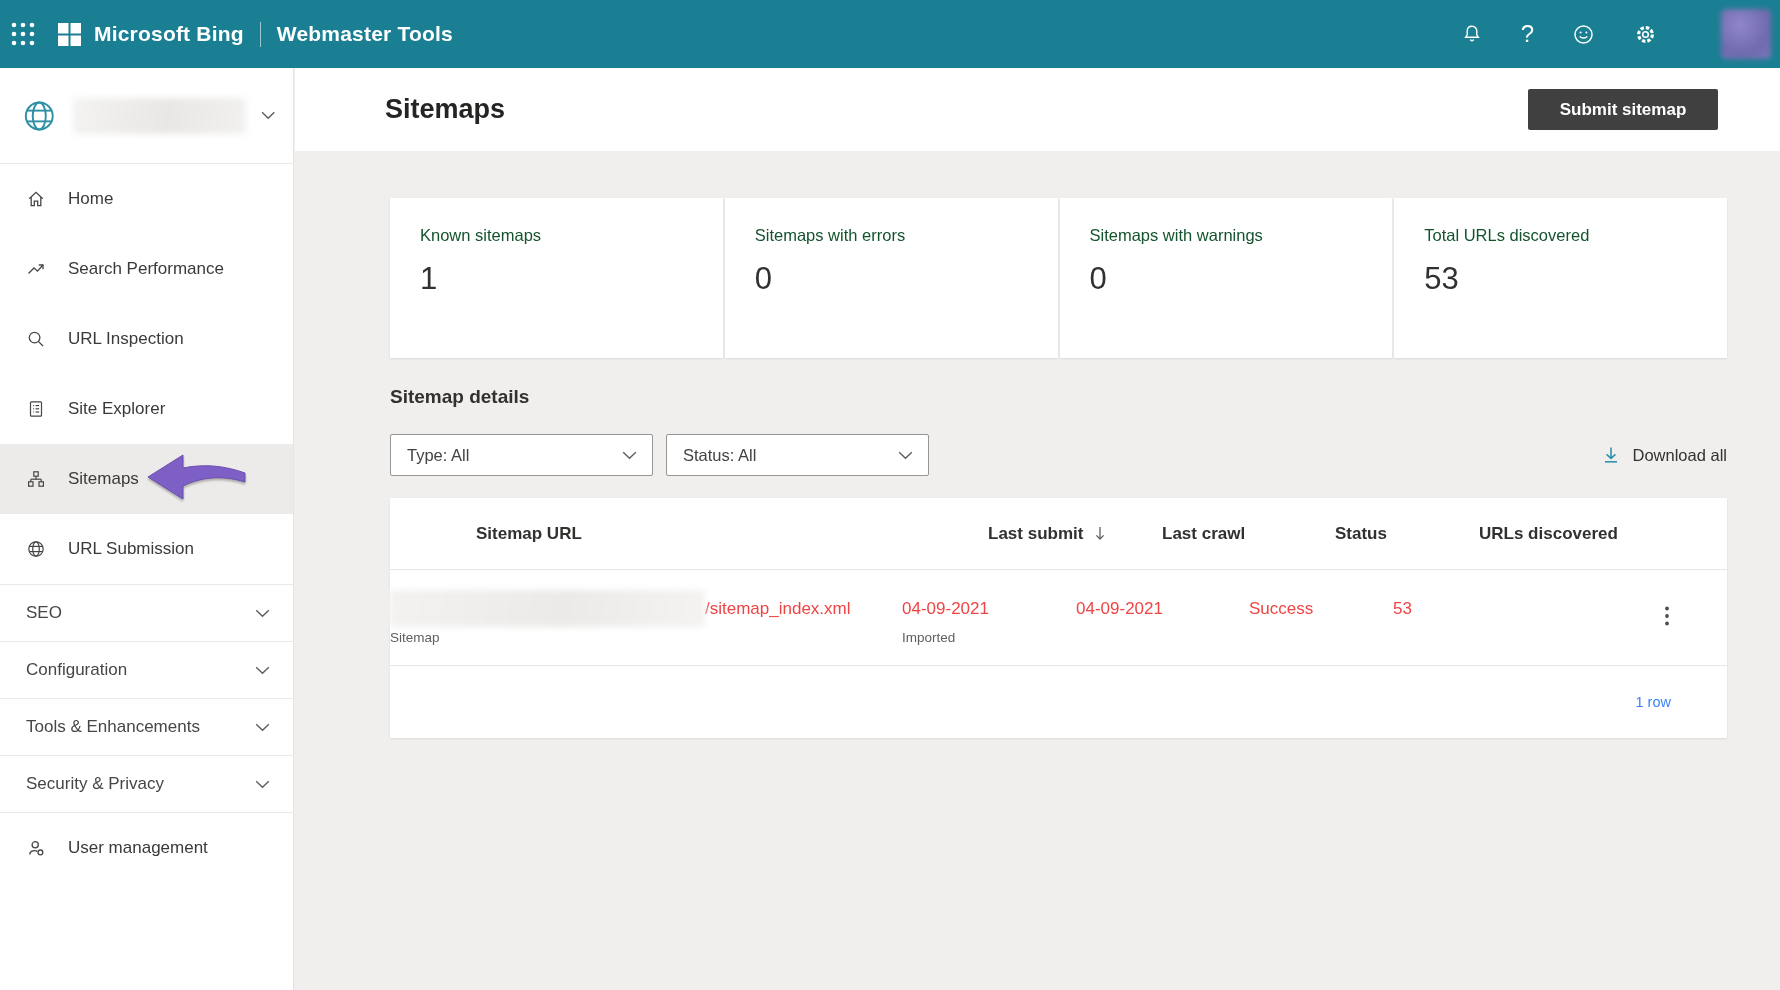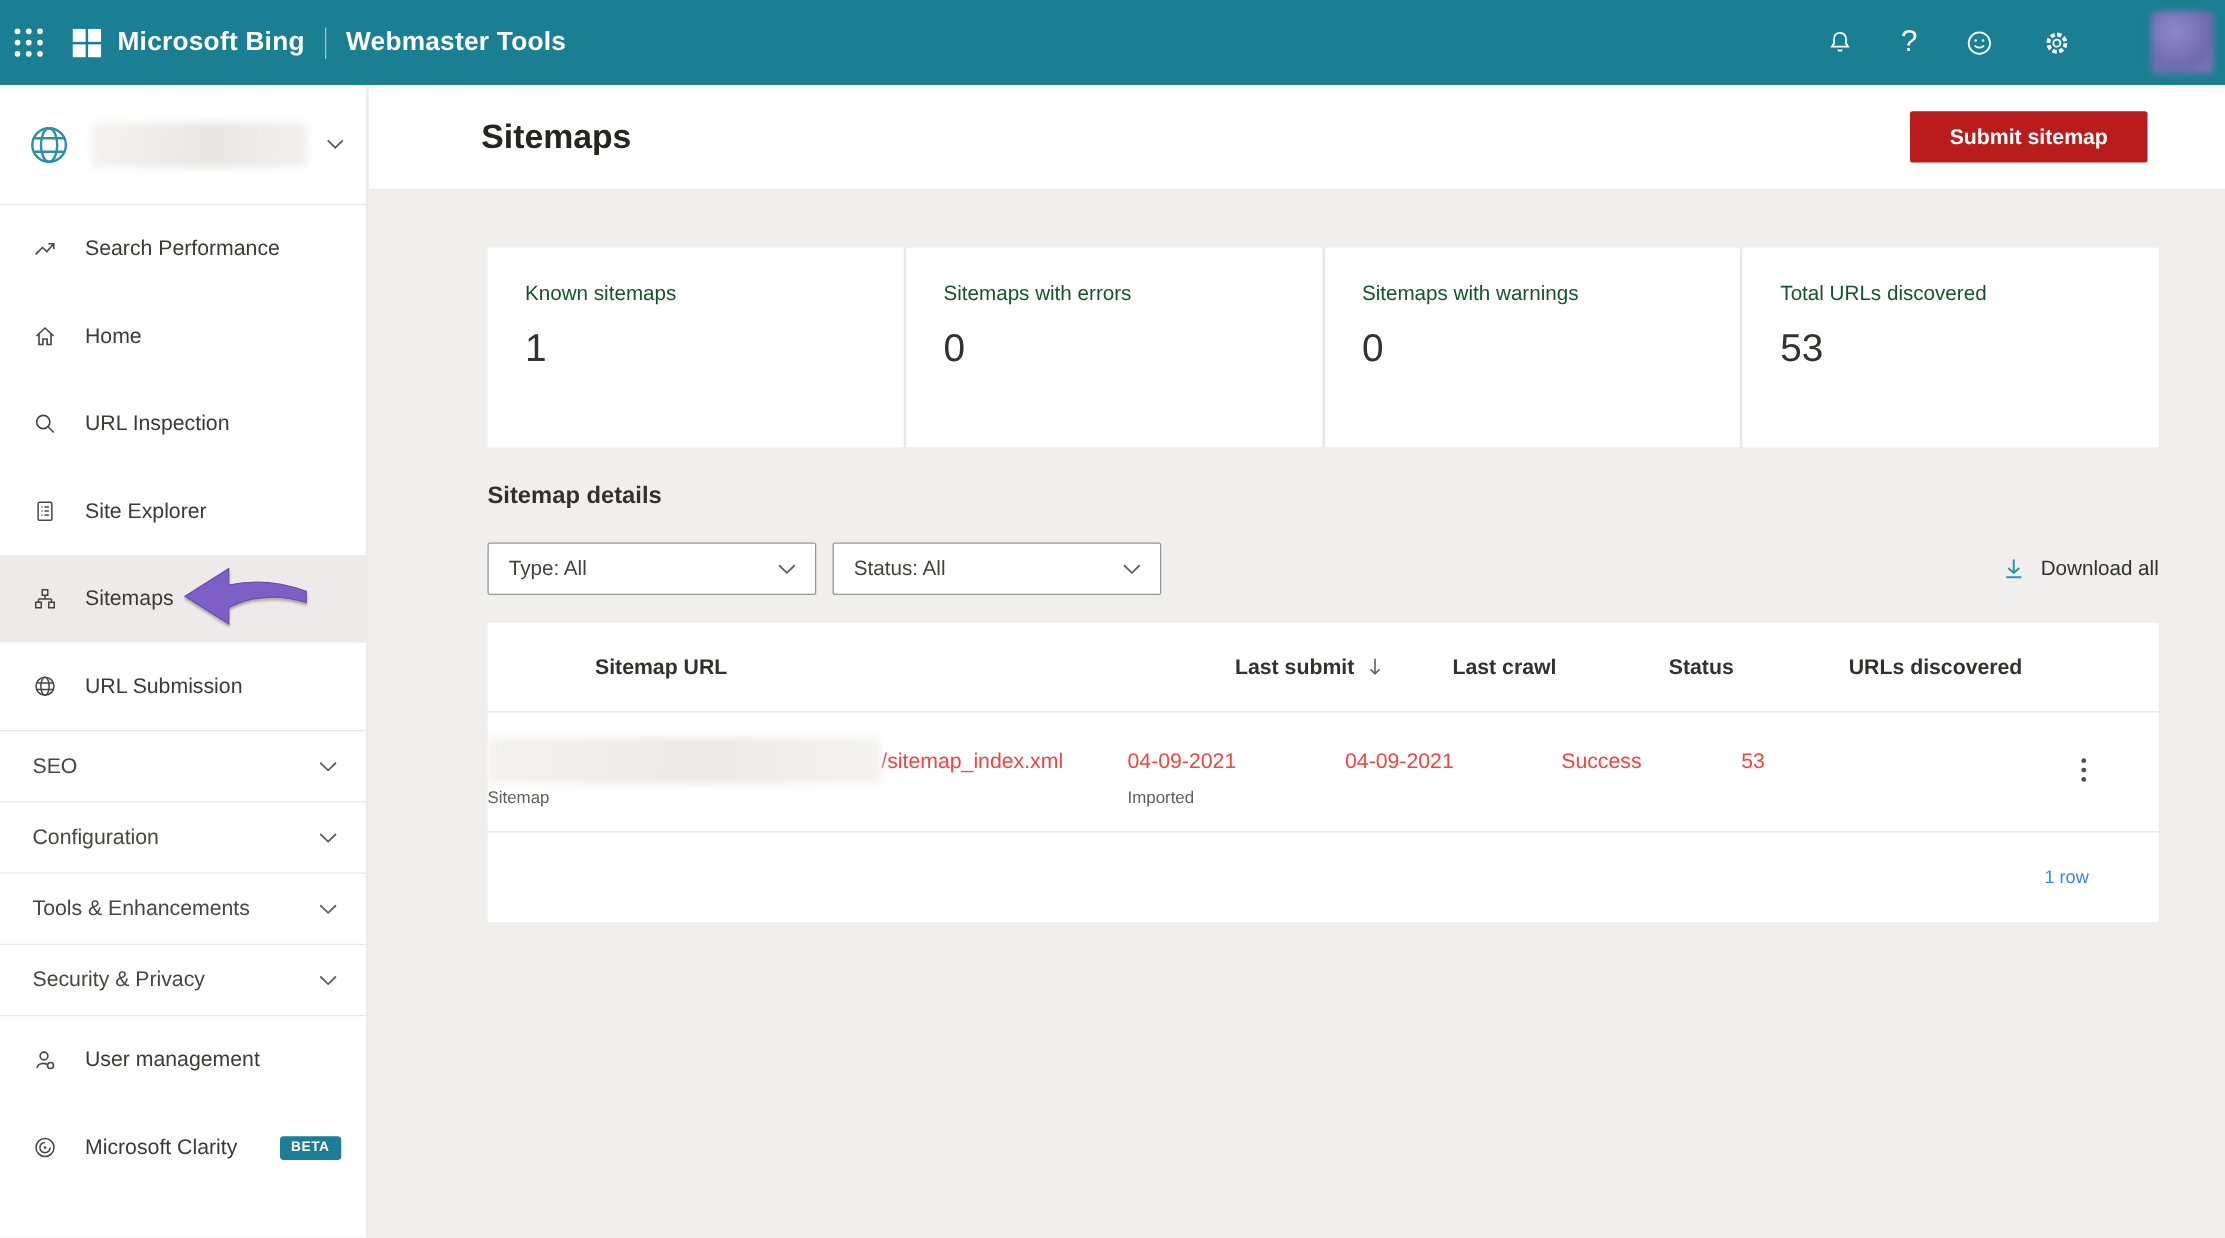--- a/index.html
+++ b/index.html
@@ -67,21 +67,21 @@
   }
 
   
   .main-header {
     position:absolute; left:295px; right:0; top:68px; height:83px;
     background:#fff; display:flex; align-items:center; justify-content:space-between;
     padding:0 62px 0 90px;
   }
   .page-title { font-size:27px; font-weight:600; color:#252423; }
   .submit-btn {
-    width:190px; height:41px; background:#b91c1c; color:#fff;
+    width:190px; height:41px; background:#404040; color:#fff;
     font-family:inherit; font-size:17px; font-weight:600;
     border:none; border-radius:2px; cursor:pointer;
   }
 
   
   .content {
     position:absolute; left:295px; right:0; top:151px; bottom:0;
     background:#f0efee; padding:47px 53px 0 95px;
   }
   .stats-row { display:flex; gap:2px; height:160px; }
@@ -200,32 +200,32 @@
       <line x1="6.5" y1="24.6" x2="31.5" y2="24.6"></line>
     </svg>
     <div class="site-name-blur"></div>
     <svg class="chev" width="15" height="9" viewBox="0 0 15 9" fill="none" stroke="#605e5c" stroke-width="1.5">
       <polyline points="1.2 1.2, 7.5 7.3, 13.8 1.2"></polyline>
     </svg>
   </div>
 
   <div class="nav-item">
     <svg class="nav-icon" viewBox="0 0 20 20" fill="none" stroke="#484644" stroke-width="1.3">
+      <path d="M3.2 9.8 L10 3.4 L16.8 9.8"></path>
+      <path d="M5.2 8.2 V16.6 H8.3 V12.2 H11.7 V16.6 H14.8 V8.2"></path>
+    </svg>
+    <span>Home</span>
+  </div>
+
+  <div class="nav-item">
+    <svg class="nav-icon" viewBox="0 0 20 20" fill="none" stroke="#484644" stroke-width="1.3">
       <polyline points="2.5 14.5, 8 9, 11.5 12.2, 17 6"></polyline>
       <polyline points="12.8 6, 17 6, 17 10.2"></polyline>
     </svg>
     <span>Search Performance</span>
-  </div>
-
-  <div class="nav-item">
-    <svg class="nav-icon" viewBox="0 0 20 20" fill="none" stroke="#484644" stroke-width="1.3">
-      <path d="M3.2 9.8 L10 3.4 L16.8 9.8"></path>
-      <path d="M5.2 8.2 V16.6 H8.3 V12.2 H11.7 V16.6 H14.8 V8.2"></path>
-    </svg>
-    <span>Home</span>
   </div>
 
   <div class="nav-item">
     <svg class="nav-icon" viewBox="0 0 20 20" fill="none" stroke="#484644" stroke-width="1.3">
       <circle cx="8.6" cy="8.6" r="5.3"></circle>
       <line x1="12.6" y1="12.6" x2="17" y2="17"></line>
     </svg>
     <span>URL Inspection</span>
   </div>
 
@@ -294,29 +294,20 @@
 
   <div class="nav-item">
     <svg class="nav-icon" viewBox="0 0 20 20" fill="none" stroke="#484644" stroke-width="1.3">
       <circle cx="9.2" cy="6.8" r="3.1"></circle>
       <path d="M3.8 16.4 C3.8 12.6 9.4 12 11.4 13.6"></path>
       <circle cx="14.4" cy="14.4" r="2.4"></circle>
     </svg>
     <span>User management</span>
   </div>
 
-  <div class="nav-item">
-    <svg class="nav-icon" viewBox="0 0 20 20" fill="none" stroke="#484644" stroke-width="1.2">
-      <circle cx="10" cy="10" r="7.2"></circle>
-      <path d="M10 5.9 a4.1 4.1 0 1 0 4.1 4.1"></path>
-      <rect x="9.1" y="9.1" width="1.9" height="1.9" fill="#484644" stroke="none"></rect>
-    </svg>
-    <span>Microsoft Clarity</span>
-    <span class="beta-badge">BETA</span>
-  </div>
 </div>
 
 <svg class="annotation-arrow" viewBox="0 0 102 48">
   <path d="M2 24 L37 2 L37 15 C58 10.5 80 13 99 20 L99 29 C80 23 58 22.5 37 33 L37 46 Z" fill="#7e5fc6" stroke="#6a4fb0" stroke-width="1"></path>
 </svg>
 
 <div class="main-header">
   <span class="page-title">Sitemaps</span>
   <button class="submit-btn">Submit sitemap</button>
 </div>

